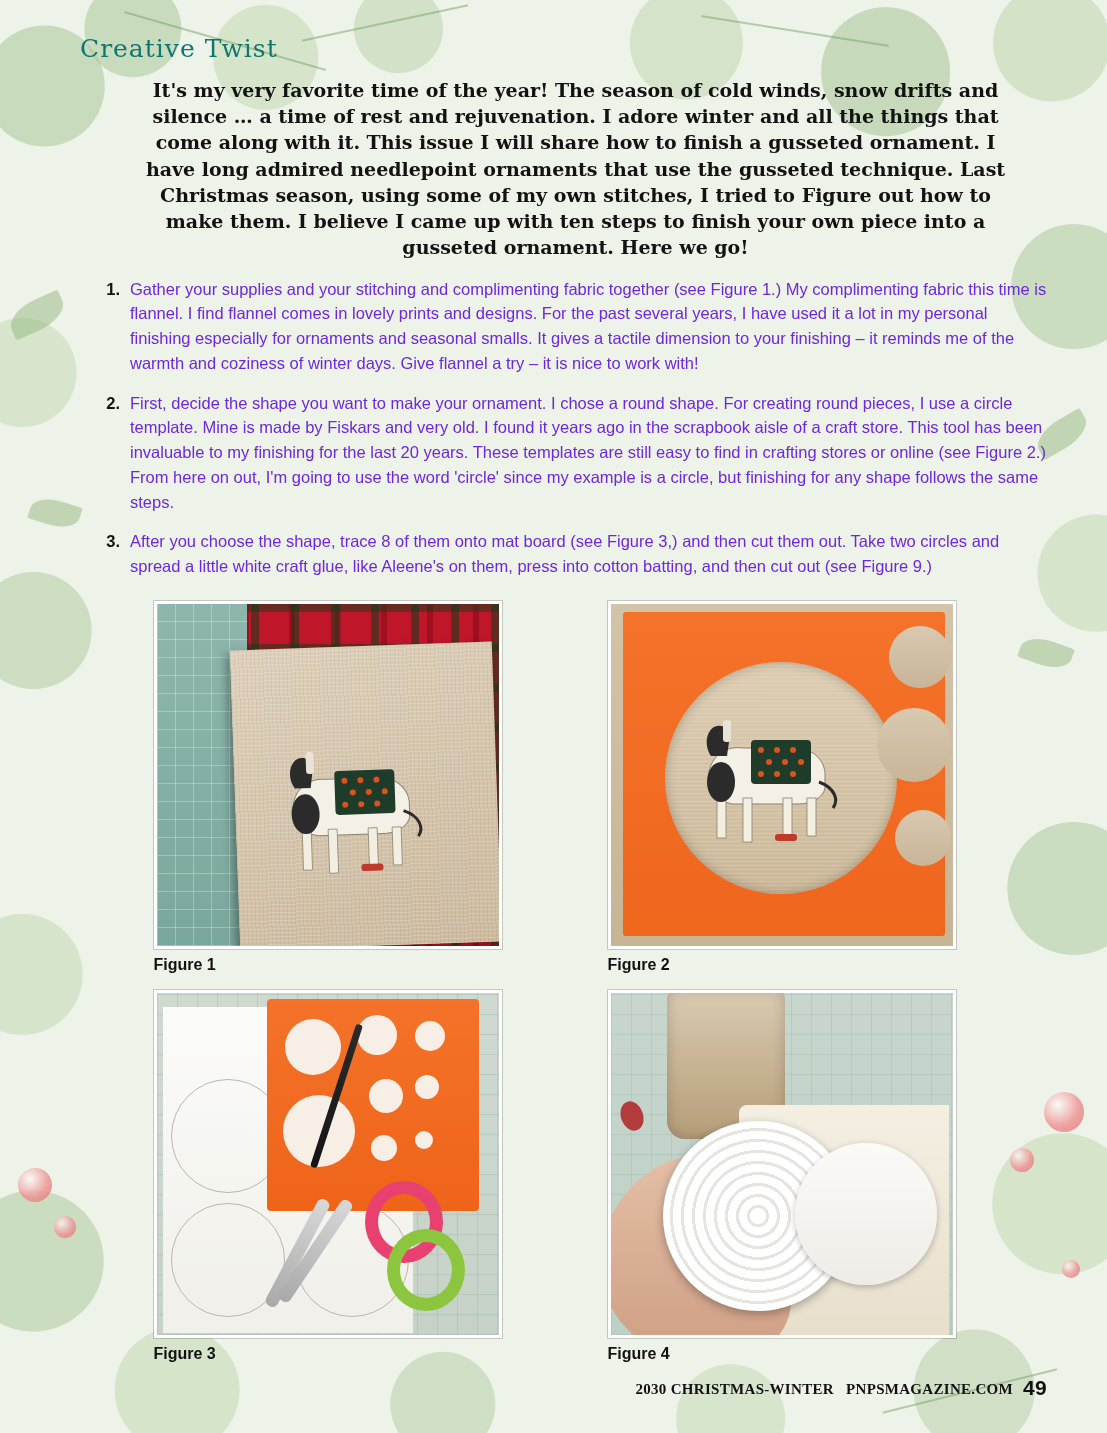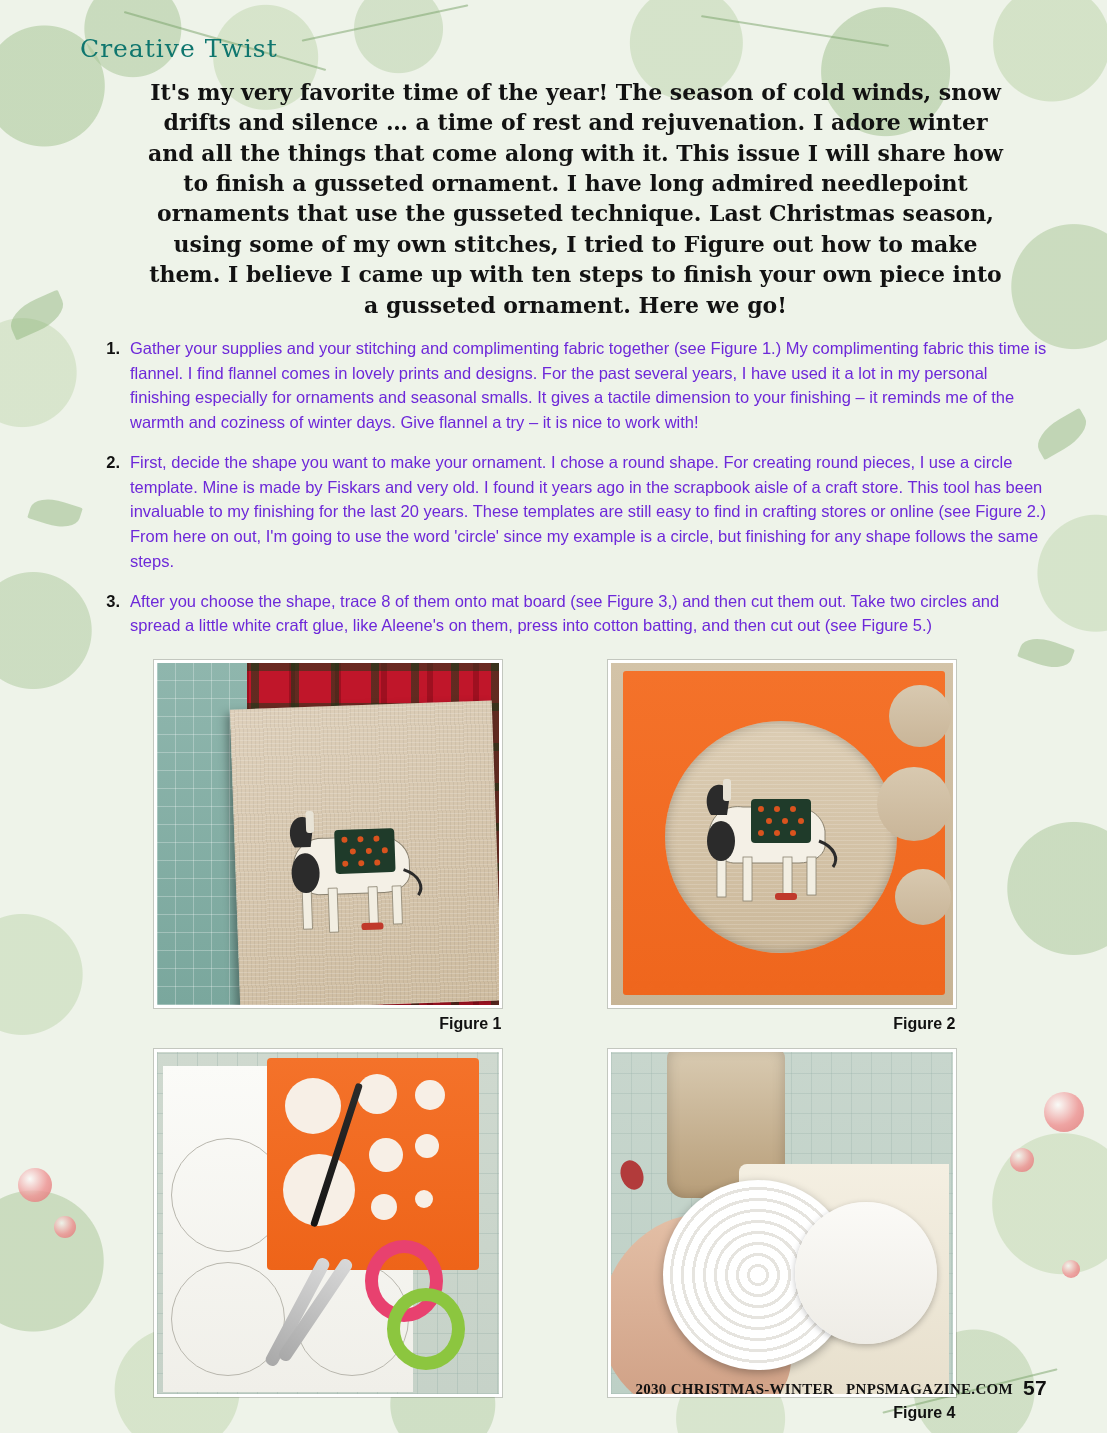--- a/index.html
+++ b/index.html
@@ -70,21 +70,21 @@
     font-size: 25px;
     letter-spacing: 1px;
     color: #0f766e;
     margin: 0 0 14px 18px;
   }
 
   
   .intro {
     font-family: "DejaVu Serif", serif;
     font-weight: bold;
-    font-size: 22px;
+    font-size: 19px;
     line-height: 1.38;
     text-align: center;
     color: #121212;
     margin: 0 auto;
     width: 910px;
     padding-left: 42px;
     box-sizing: border-box;
   }
   .intro p { margin: 0 0 10px 0; }
   .intro p.needs { width: 880px; margin-left: auto; margin-right: auto; }
@@ -130,21 +130,21 @@
   .photo {
     width: 348px;
     height: 348px;
     border: 3px solid #ffffff;
     box-shadow: 0 0 0 1px rgba(0,0,0,0.18);
     box-sizing: border-box;
     position: relative;
     overflow: hidden;
   }
   .figcap {
-    text-align: right;
+    text-align: left;
     font-family: "Liberation Sans", sans-serif;
     font-weight: bold;
     font-size: 16px;
     padding-top: 7px;
     padding-bottom: 10px;
     color: #111;
   }
 
   
   .p1 {
@@ -329,21 +329,21 @@
     <div class="step">
       <div class="step-num">1.</div>
       <div class="step-body">Gather your supplies and your stitching and complimenting fabric together (see Figure 1.) My complimenting fabric this time is flannel. I find flannel comes in lovely prints and designs. For the past several years, I have used it a lot in my personal finishing especially for ornaments and seasonal smalls. It gives a tactile dimension to your finishing – it reminds me of the warmth and coziness of winter days. Give flannel a try – it is nice to work with!</div>
     </div>
     <div class="step">
       <div class="step-num">2.</div>
       <div class="step-body">First, decide the shape you want to make your ornament. I chose a round shape. For creating round pieces, I use a circle template. Mine is made by Fiskars and very old. I found it years ago in the scrapbook aisle of a craft store. This tool has been invaluable to my finishing for the last 20 years. These templates are still easy to find in crafting stores or online (see Figure 2.) From here on out, I'm going to use the word 'circle' since my example is a circle, but finishing for any shape follows the same steps.</div>
     </div>
     <div class="step">
       <div class="step-num">3.</div>
-      <div class="step-body">After you choose the shape, trace 8 of them onto mat board (see Figure 3,) and then cut them out. Take two circles and spread a little white craft glue, like Aleene's  on them, press into cotton batting, and then cut out (see Figure 5.)</div>
+      <div class="step-body">After you choose the shape, trace 8 of them onto mat board (see Figure 3,) and then cut them out. Take two circles and spread a little white craft glue, like Aleene's  on them, press into cotton batting, and then cut out (see Figure 9.)</div>
     </div>
   </div>
 
   <div class="figures">
 
     <div class="figure">
       <div class="photo p1">
         <div class="cutmat"></div>
         <div class="canvas">
           <svg width="262" height="300" viewBox="0 0 262 300">
@@ -431,20 +431,21 @@
         <div class="thole" style="left:212px; top:86px;  width:34px; height:34px;"></div>
         <div class="thole" style="left:258px; top:82px;  width:24px; height:24px;"></div>
         <div class="thole" style="left:214px; top:142px; width:26px; height:26px;"></div>
         <div class="thole" style="left:258px; top:138px; width:18px; height:18px;"></div>
         <div class="pen"></div>
         <div class="sc-blade" style="left:134px; top:200px; transform:rotate(28deg);"></div>
         <div class="sc-blade" style="left:152px; top:198px; transform:rotate(34deg);"></div>
         <div class="sc-handle" style="left:208px; top:188px;"></div>
         <div class="sc-handle sc-handle2" style="left:230px; top:236px;"></div>
       </div>
+      <div class="figcap">Figure 3</div>
     </div>
 
     <div class="figure">
       <div class="photo p4">
         <div class="mat"></div>
         <div class="jar"></div>
         <div class="batting"></div>
         <div class="hand"></div>
         <div class="nail"></div>
         <div class="disc"></div>
@@ -452,16 +453,16 @@
       </div>
       <div class="figcap">Figure 4</div>
     </div>
 
   </div>
 
   <div class="footer">
     <span>2030 CHRISTMAS-WINTER</span>
     <span>&nbsp;</span>
     <span>PNPSMAGAZINE.COM</span>
-    <span class="pageno">57</span>
+    <span class="pageno">49</span>
   </div>
 
 </div>
 
 </body></html>

